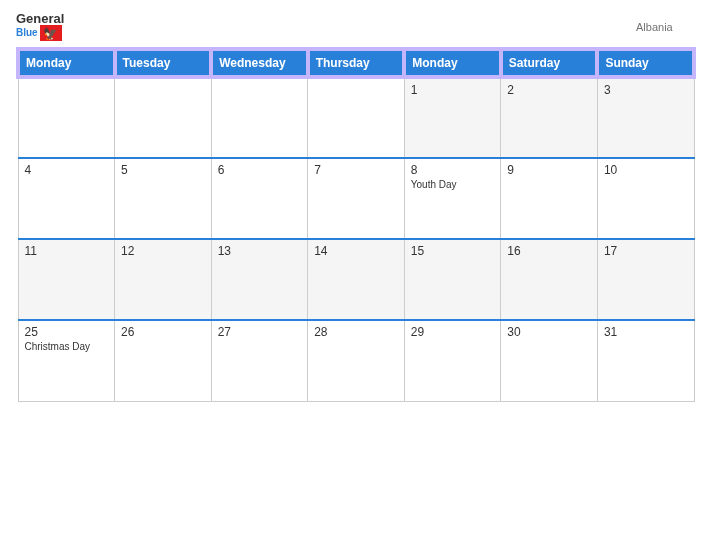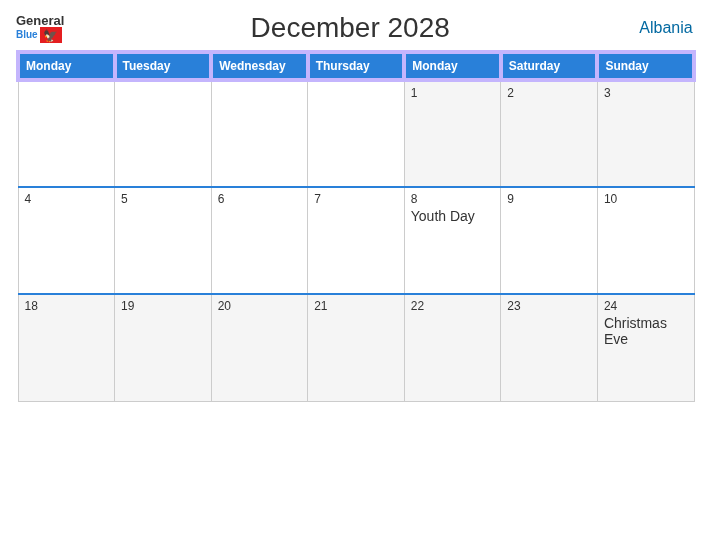--- a/index.html
+++ b/index.html
@@ -46,23 +46,23 @@
       height: 16px;
       margin-left: 2px;
     }
     .calendar-title {
       font-size: 28px;
       font-weight: 300;
       color: #333;
       text-align: center;
     }
     .country-label {
-      font-size: 16px;
-      color: #0369a1;
-      text-align: center;
+      font-size: 11px;
+      color: #737373;
+      text-align: left;
       min-width: 60px;
     }
     
     .calendar-table {
       width: 100%;
       border-collapse: collapse;
       flex: 1;
     }
     .calendar-table th {
       background-color: #2980d9;
@@ -89,21 +89,21 @@
     .calendar-table tr:nth-child(even) td {
       background: #fff;
     }
     .day-number {
       font-size: 12px;
       color: #333;
       display: block;
       margin-bottom: 2px;
     }
     .event-label {
-      font-size: 14px;
+      font-size: 10px;
       color: #333;
       display: block;
     }
     .empty-cell {
       background: #fff !important;
     }
     
     .calendar-table tbody tr td:first-child {
       border-left: 1px solid #ccc;
     }
@@ -124,21 +124,20 @@
           <span class="logo-text-blue">Blue</span>
 
           <svg class="logo-flag" viewBox="0 0 22 16" xmlns="http://www.w3.org/2000/svg">
             <rect width="22" height="16" fill="#E41E20"></rect>
 
             <text x="11" y="13" text-anchor="middle" font-size="12" fill="#000">🦅</text>
           </svg>
         </div>
       </div>
     </div>
-    <h1 class="calendar-title">December 2028</h1>
     <div class="country-label">Albania</div>
   </div>
 
   <table class="calendar-table">
     <thead>
       <tr>
         <th>Monday</th>
         <th>Tuesday</th>
         <th>Wednesday</th>
         <th>Thursday</th>
@@ -182,37 +181,60 @@
           </td>
           <td>
             <span class="day-number">9</span>
           </td>
           <td>
             <span class="day-number">10</span>
           </td>
         </tr>
         <tr class="week-row">
           <td>
-            <span class="day-number">18</span>
-          </td>
-          <td>
-            <span class="day-number">19</span>
-          </td>
-          <td>
-            <span class="day-number">20</span>
-          </td>
-          <td>
-            <span class="day-number">21</span>
-          </td>
-          <td>
-            <span class="day-number">22</span>
-          </td>
-          <td>
-            <span class="day-number">23</span>
-          </td>
-          <td>
-            <span class="day-number">24</span>
-            <span class="event-label">Christmas Eve</span>
+            <span class="day-number">11</span>
+          </td>
+          <td>
+            <span class="day-number">12</span>
+          </td>
+          <td>
+            <span class="day-number">13</span>
+          </td>
+          <td>
+            <span class="day-number">14</span>
+          </td>
+          <td>
+            <span class="day-number">15</span>
+          </td>
+          <td>
+            <span class="day-number">16</span>
+          </td>
+          <td>
+            <span class="day-number">17</span>
+          </td>
+        </tr>
+        <tr class="week-row">
+          <td>
+            <span class="day-number">25</span>
+            <span class="event-label">Christmas Day</span>
+          </td>
+          <td>
+            <span class="day-number">26</span>
+          </td>
+          <td>
+            <span class="day-number">27</span>
+          </td>
+          <td>
+            <span class="day-number">28</span>
+          </td>
+          <td>
+            <span class="day-number">29</span>
+          </td>
+          <td>
+            <span class="day-number">30</span>
+          </td>
+          <td>
+            <span class="day-number">31</span>
           </td>
         </tr>
       </tbody>
   </table>
 </div>
 
 </body></html>

